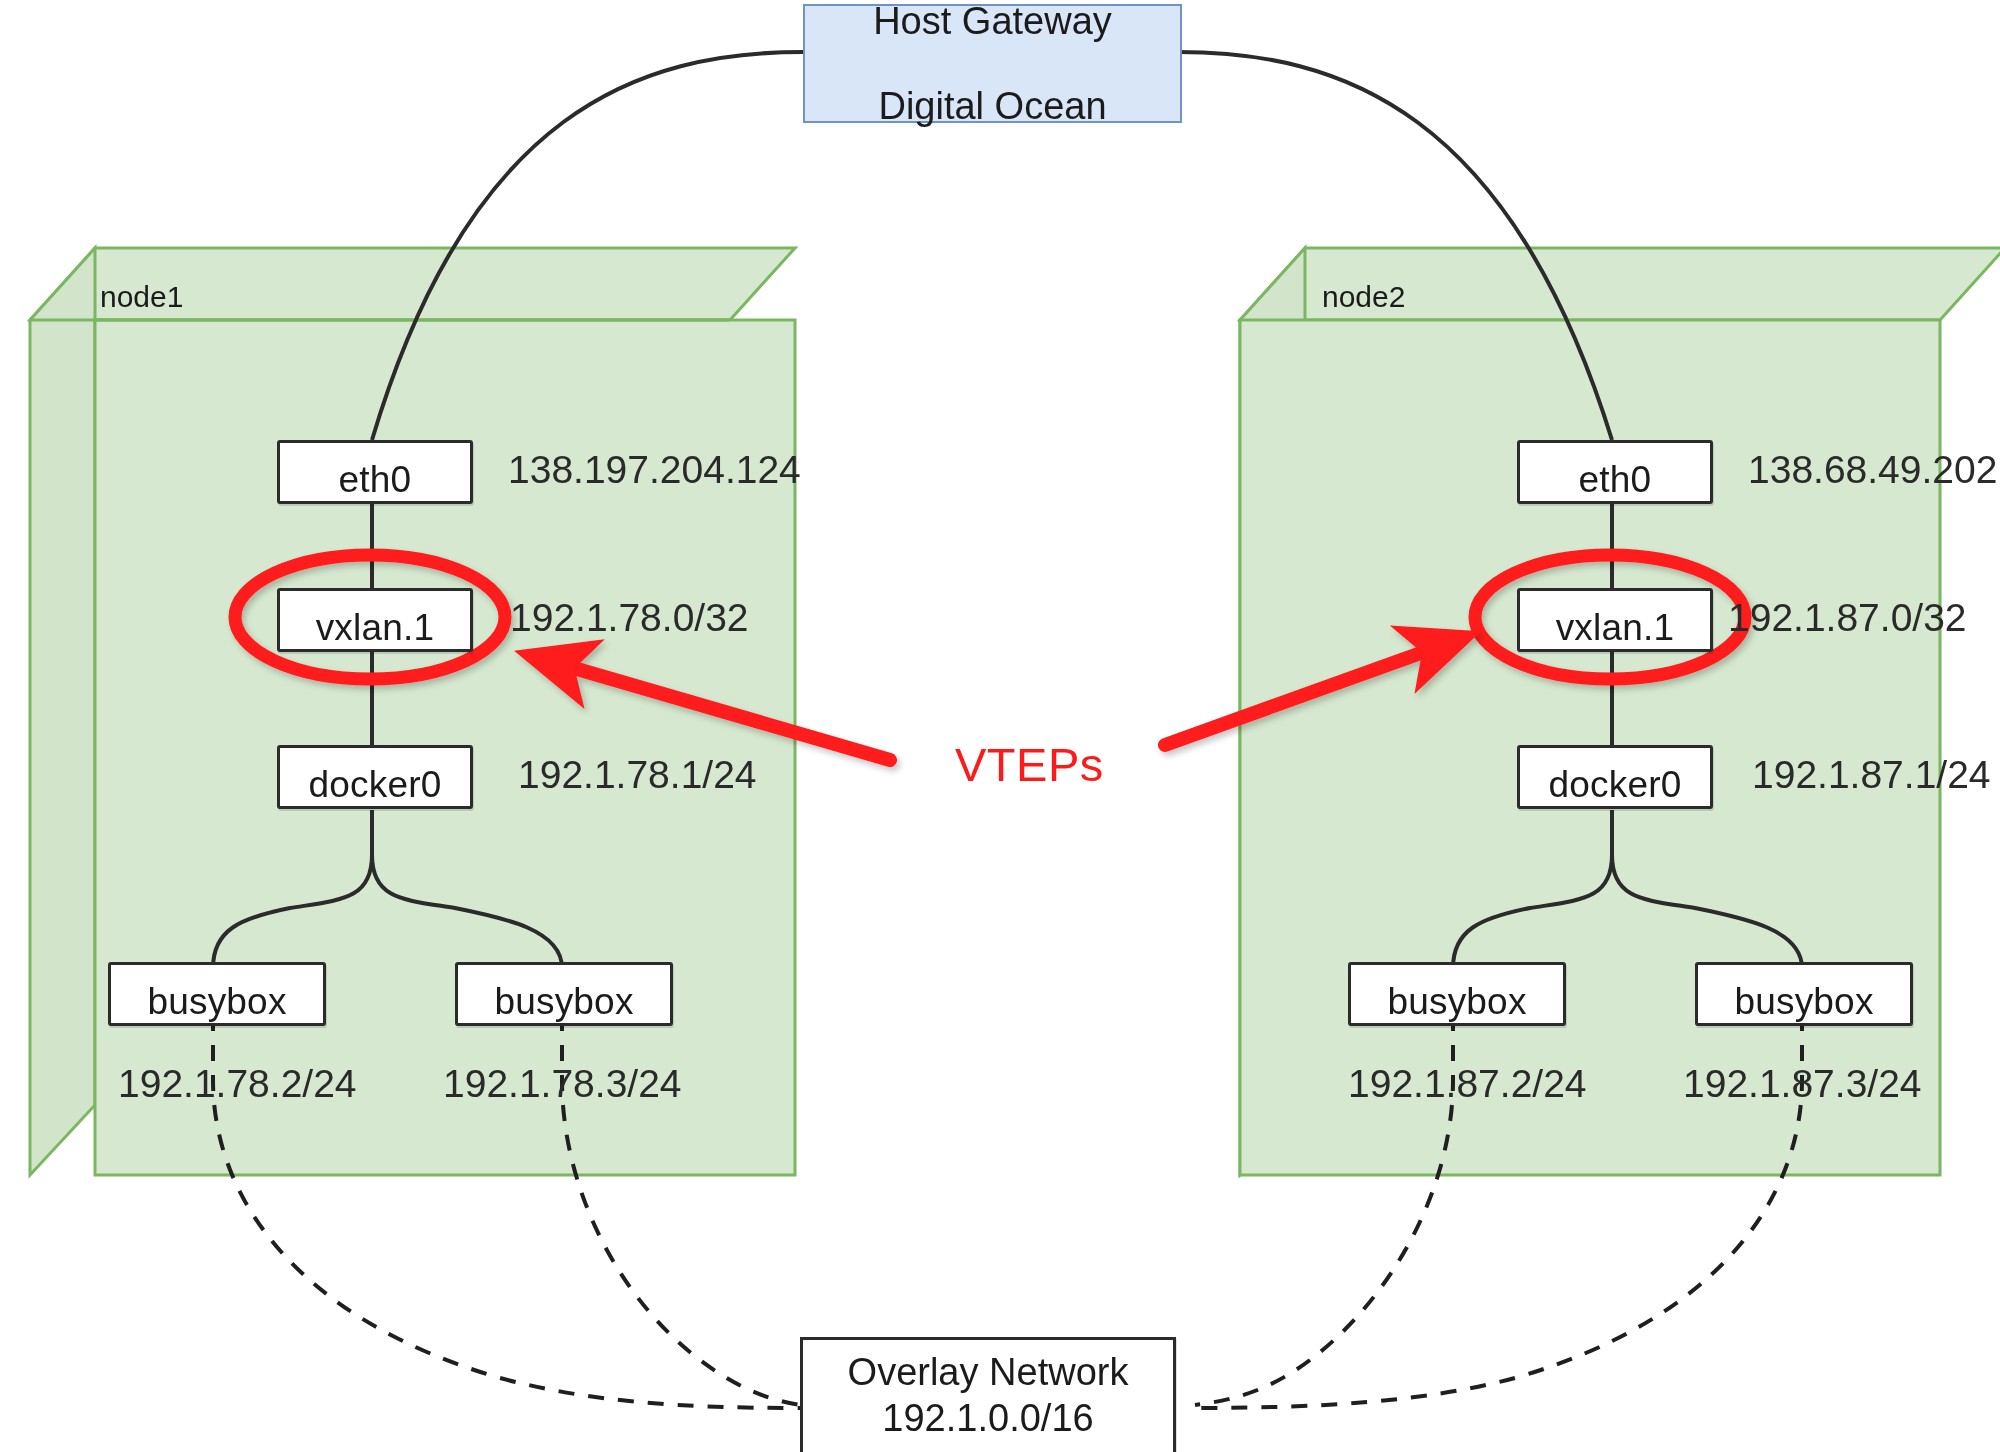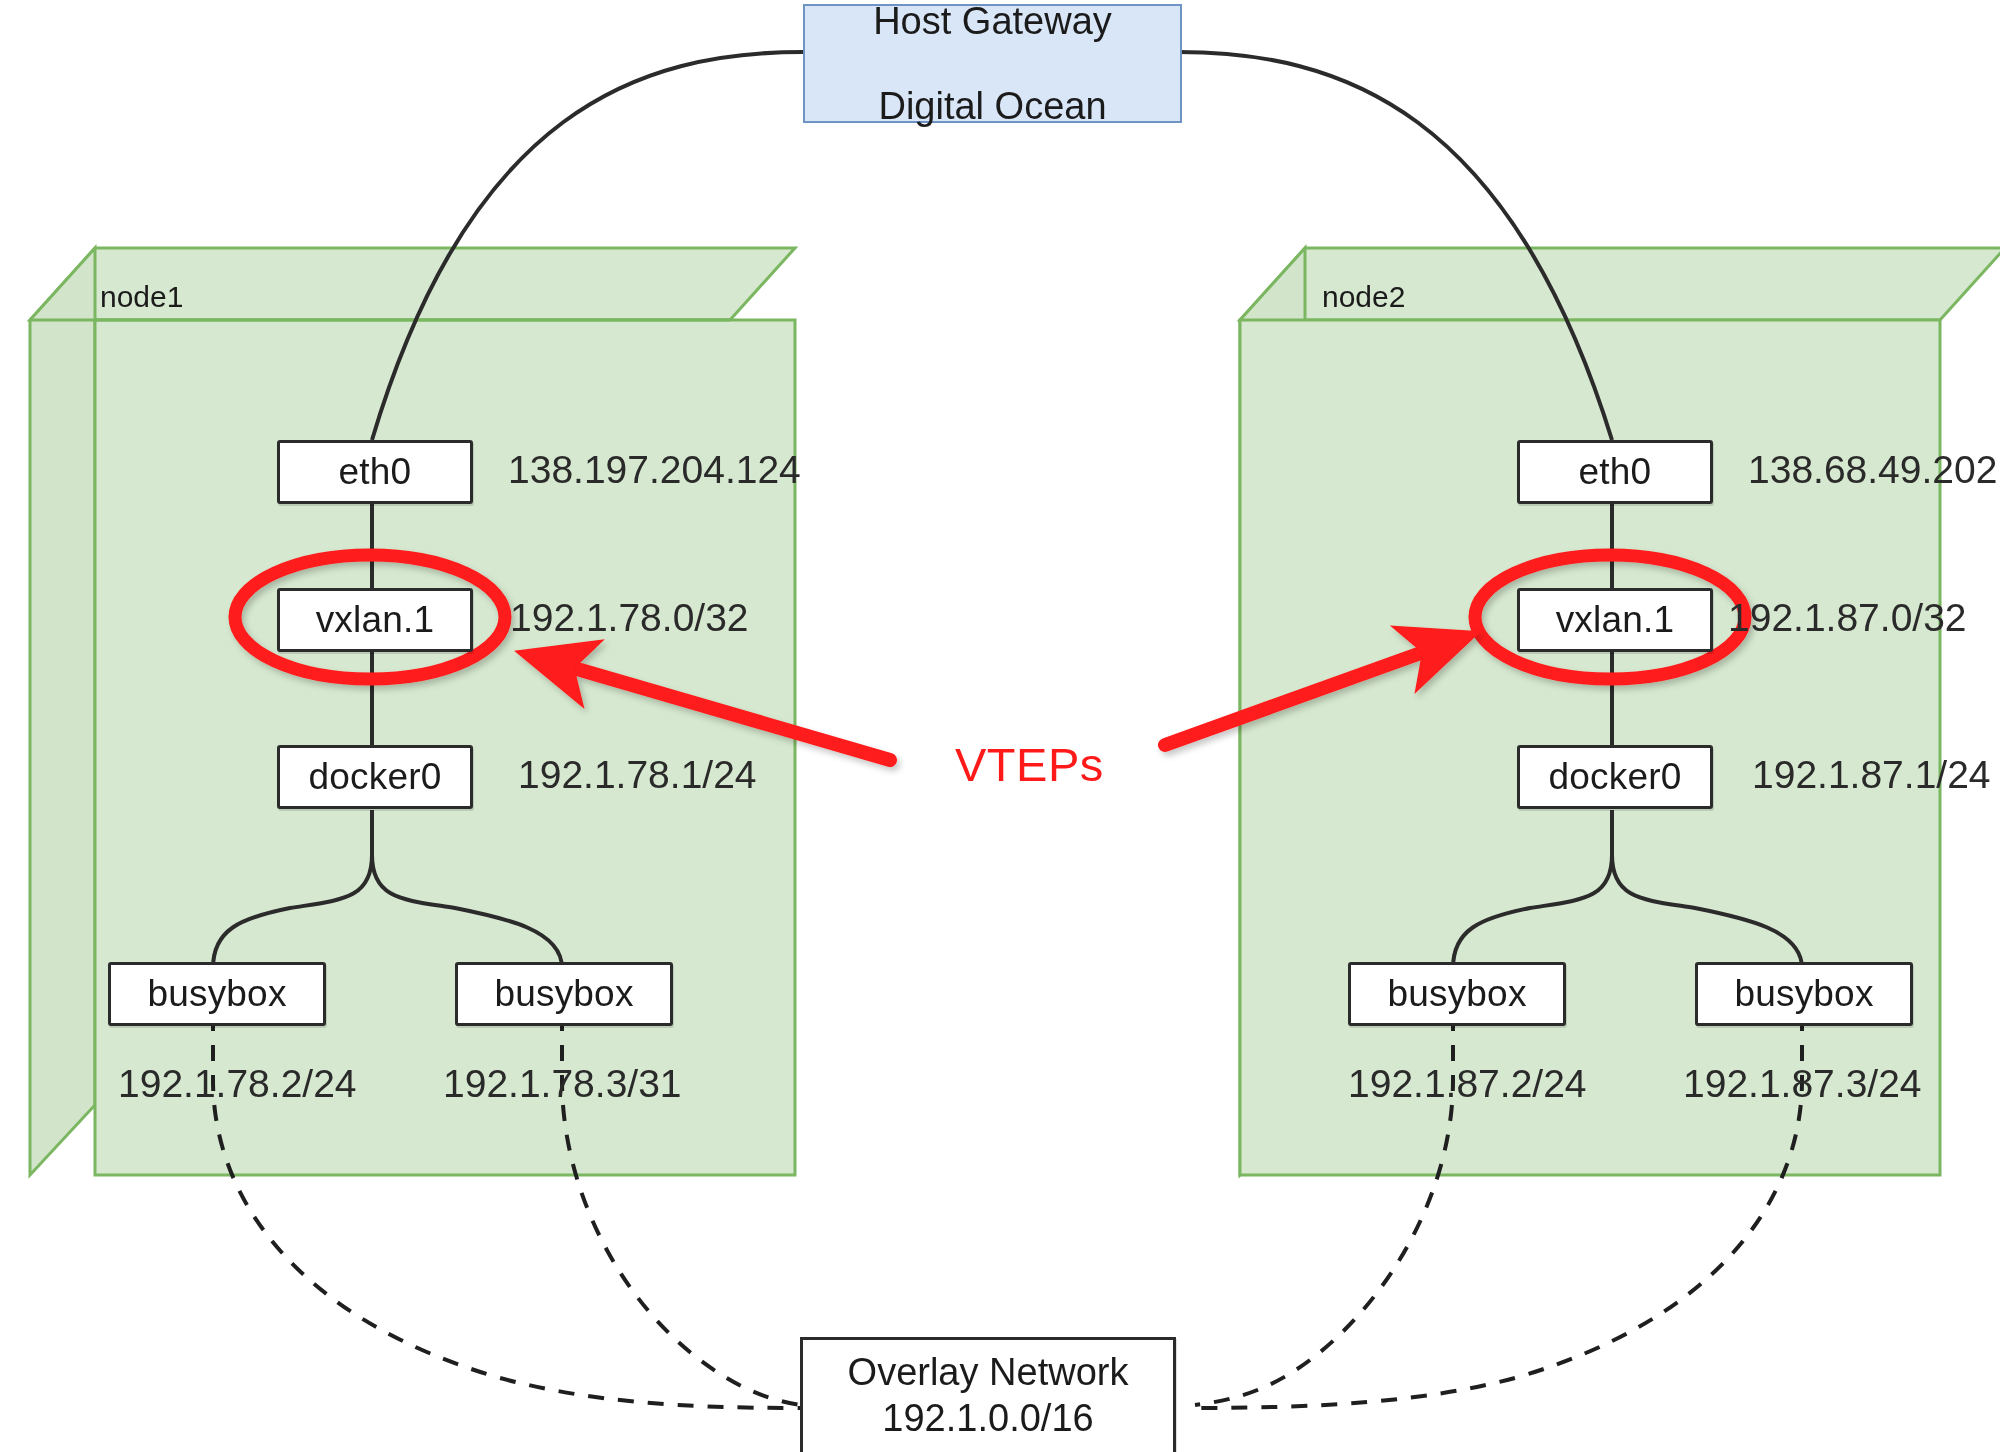--- a/index.html
+++ b/index.html
@@ -23,21 +23,21 @@
     height: 1452px;
   }
 
   
   .ifbox {
     position: absolute;
     background: #ffffff;
     border: 3px solid #2b2b2b;
     border-radius: 3px;
     display: flex;
-    align-items: center;
+    align-items: flex-end;
     justify-content: center;
     font-size: 37px;
     color: #1b1b1b;
     letter-spacing: 0.2px;
     box-shadow: 1px 2px 0 rgba(0,0,0,.13);
     z-index: 6;
   }
   .gwbox {
     position: absolute;
     background: #d8e6f8;
@@ -169,21 +169,21 @@
   <div class="ip-label" style="left:518px; top:753px;">192.1.78.1/24</div>
 
   <div class="ifbox" style="left:108px; top:962px; width:212px; height:58px;">
     <span>busybox</span>
   </div>
   <div class="ip-label" style="left:118px; top:1062px;">192.1.78.2/24</div>
 
   <div class="ifbox" style="left:455px; top:962px; width:212px; height:58px;">
     <span>busybox</span>
   </div>
-  <div class="ip-label" style="left:443px; top:1062px;">192.1.78.3/31</div>
+  <div class="ip-label" style="left:443px; top:1062px;">192.1.78.3/24</div>
 
   <div class="node-label" style="left:1322px; top:280px;">node2</div>
 
   <div class="ifbox" style="left:1517px; top:440px; width:190px; height:58px;">
     <span>eth0</span>
   </div>
   <div class="ip-label" style="left:1748px; top:448px;">138.68.49.202</div>
 
   <div class="ifbox" style="left:1517px; top:588px; width:190px; height:58px;">
     <span>vxlan.1</span>

